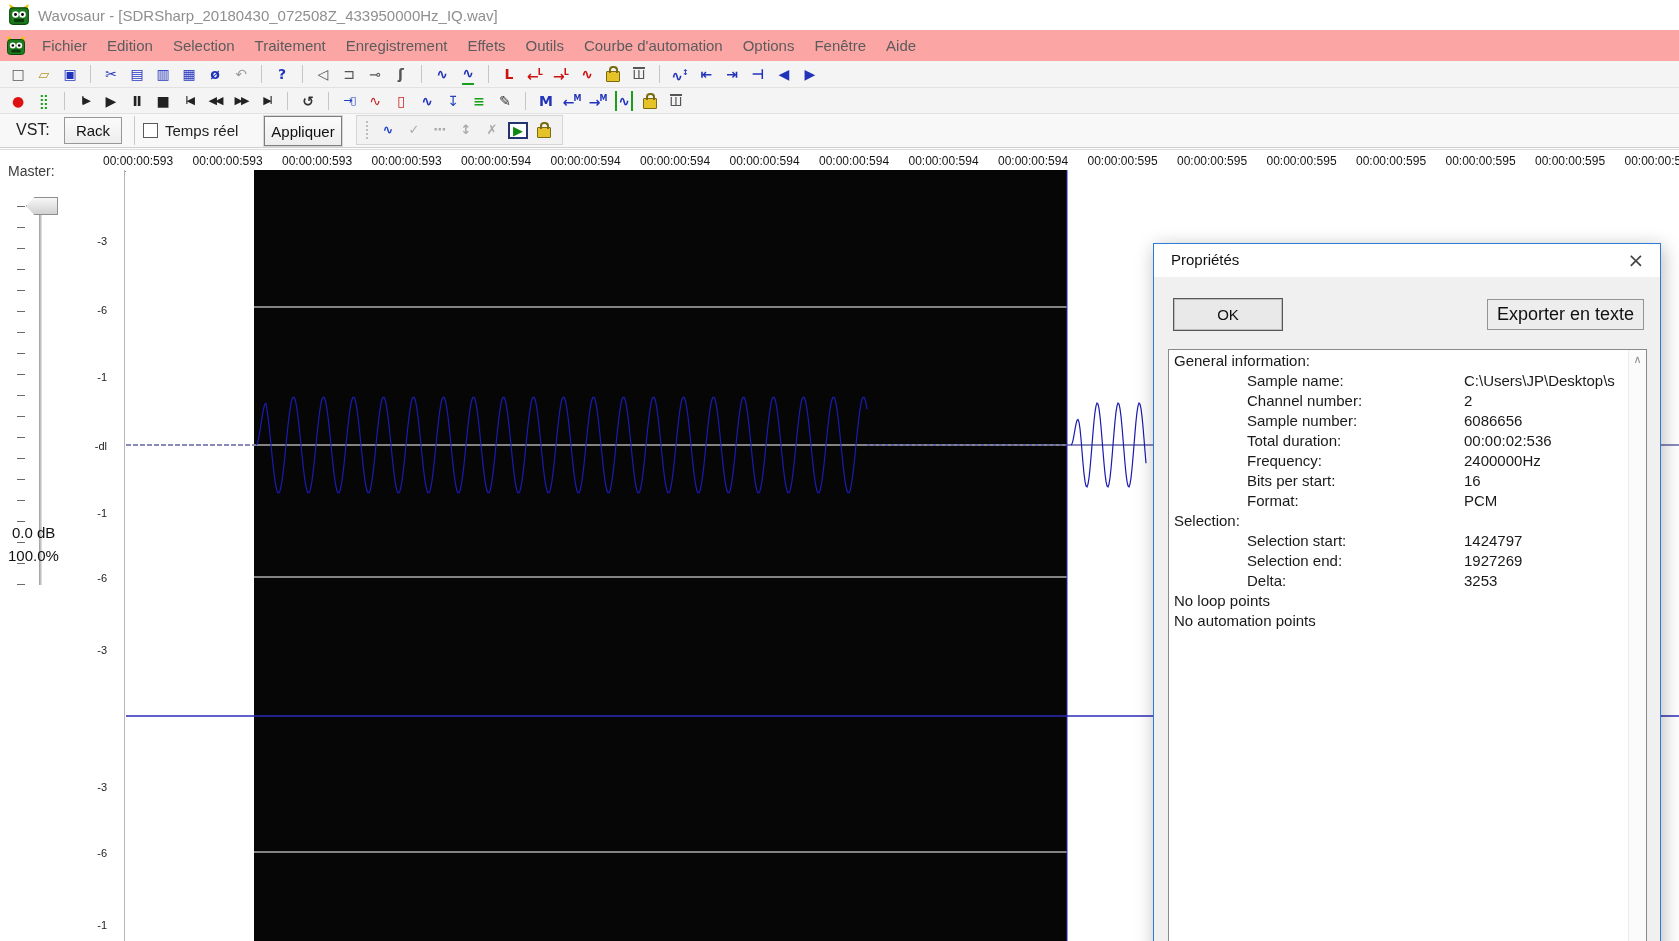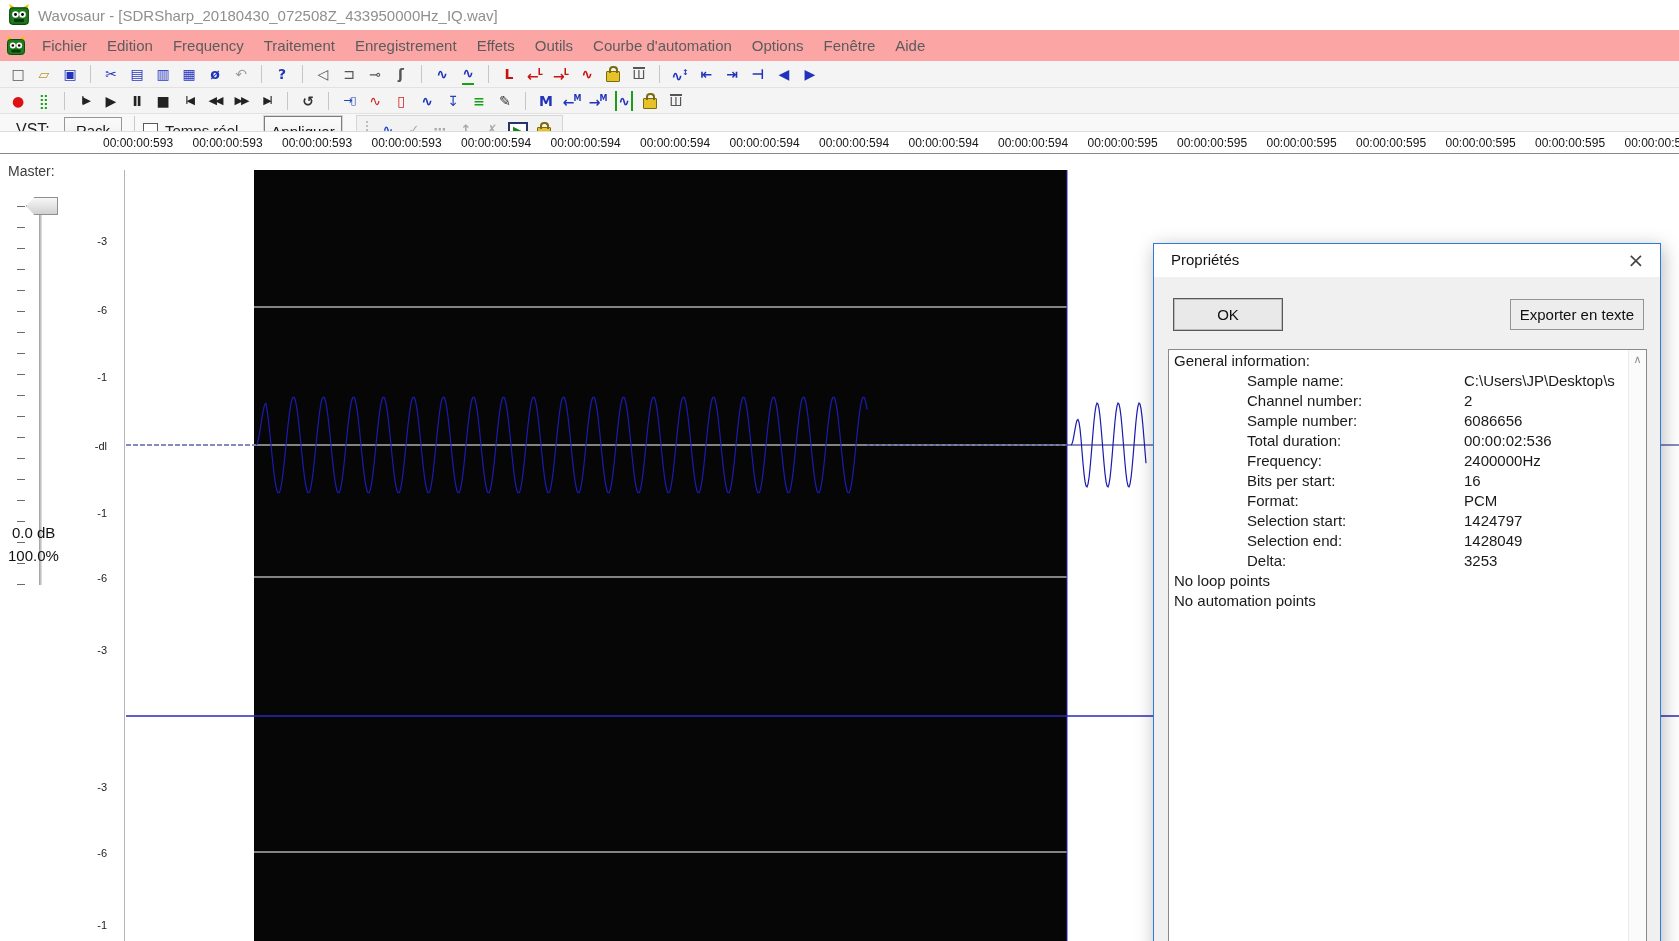--- a/index.html
+++ b/index.html
@@ -39,21 +39,21 @@
   .vst-check{position:absolute;left:143px;top:9px;width:15px;height:15px;background:#fff;border:1px solid #5a5a5a;box-sizing:border-box;}
   .vst-check-label{position:absolute;left:165px;top:8px;font-size:15px;color:#222;}
   .btn-apply{position:absolute;left:264px;top:2px;width:78px;height:30px;border:1px solid #7e7e7e;box-shadow:0 0 0 1px #d6d6d6;}
   .minibar{position:absolute;left:356px;top:1px;height:28px;display:inline-flex;align-items:center;gap:4px;padding:0 7px 0 9px;background:#f2f2f2;border:1px solid #d6d6d6;}
   .minibar::before{content:"";width:2px;height:18px;border-left:2px dotted #bdbdbd;margin-right:3px;}
   .minibar .tb-btn{width:20px;}
   .minibar .tb-glyph{font-size:13px;}
   .boxed .tb-glyph{border:2px solid #25336e;line-height:13px;padding:0 3px;background:#fff;}
 
   
-  .ruler{position:absolute;left:0;top:131px;width:100%;height:23px;background:#fff;border-top:1px solid #dcdcdc;border-bottom:1px solid #8a8a8a;box-sizing:border-box;}
+  .ruler{position:absolute;left:0;top:149px;width:100%;height:23px;background:#fff;border-top:1px solid #dcdcdc;border-bottom:1px solid #8a8a8a;box-sizing:border-box;}
   .ruler-label{position:absolute;top:4px;font-size:12px;color:#141414;white-space:nowrap;}
 
   
   .leftpanel{position:absolute;left:0;top:170px;width:125px;height:771px;background:#fff;border-right:1px solid #b5b5b5;box-sizing:border-box;}
   .master-label{position:absolute;left:8px;top:163px;font-size:14px;color:#3c3c3c;}
   .slider-track{position:absolute;left:39px;top:212px;width:3px;height:373px;background:linear-gradient(90deg,#9a9a9a,#e8e8e8);}
   .slider-handle{position:absolute;left:26px;top:197px;width:32px;height:18px;background:linear-gradient(#fafafa,#cfcfcf);clip-path:polygon(0 50%,26% 0,100% 0,100% 100%,26% 100%);box-shadow:inset 0 0 0 1px #8f8f8f;}
   .slider-tick{position:absolute;left:17px;width:8px;height:1px;background:#6a6a6a;}
   .master-db{position:absolute;left:12px;top:524px;font-size:15px;color:#111;}
   .master-pct{position:absolute;left:8px;top:547px;font-size:15px;color:#111;}
@@ -61,21 +61,21 @@
 
   
   .waveview{position:absolute;left:126px;top:170px;width:1553px;height:771px;background:#fff;}
 
   
   .dialog{position:absolute;left:1153px;top:243px;width:508px;height:756px;background:#f0f0f0;border:1px solid #2e7bd6;box-shadow:2px 4px 18px rgba(0,0,0,.28);z-index:10;box-sizing:border-box;}
   .dialog-titlebar{position:relative;height:33px;background:#fff;}
   .dialog-title{position:absolute;left:17px;top:7px;font-size:15px;color:#111;}
   .dialog-close{position:absolute;right:11px;top:2px;width:26px;height:28px;border:none;background:transparent;font-size:20px;color:#444;line-height:26px;text-align:center;padding:0;font-family:"DejaVu Sans",sans-serif;}
   .btn-ok{position:absolute;left:19px;top:54px;width:110px;height:33px;background:#e9e9e9;border:1px solid #585858;box-shadow:inset 0 0 0 1px #bdbdbd;font-size:15px;color:#111;}
-  .btn-export{position:absolute;right:16px;top:55px;height:31px;padding:0 9px;background:#ededed;border:1px solid #949494;font-size:15px;color:#111;}
+  .btn-export{position:absolute;right:16px;top:55px;height:31px;padding:0 9px;background:#ededed;border:1px solid #949494;font-size:18px;color:#111;}
   .listbox{position:absolute;left:14px;top:105px;width:479px;bottom:26px;background:#fff;border:1px solid #8a8a8a;box-sizing:border-box;overflow:hidden;}
   .list-rows{position:absolute;left:0;top:2px;right:17px;}
   .prop-row{position:relative;height:20px;font-size:15px;color:#1a1a1a;white-space:nowrap;}
   .prop-label{position:absolute;top:0;}
   .prop-label.ind0{left:5px;}
   .prop-label.ind1{left:78px;}
   .prop-value{position:absolute;left:295px;top:0;}
   .scrollbar{position:absolute;right:0;top:0;width:17px;height:100%;background:#fbfbfb;border-left:1px solid #ececec;}
   .scroll-arrow{position:absolute;left:0;width:17px;height:17px;font-size:11px;color:#8f8f8f;text-align:center;line-height:17px;font-family:"DejaVu Sans",sans-serif;}
   .scroll-up{top:1px;} .scroll-down{bottom:1px;}
@@ -106,21 +106,21 @@
       <rect x="1.5" y="3.5" width="17" height="15" rx="3" fill="#1d7a1d" stroke="#0c4a0c"></rect>
       <circle cx="6.8" cy="9.5" r="3" fill="#fff"></circle>
         <circle cx="13.2" cy="9.5" r="3" fill="#fff"></circle>
       <circle cx="6.8" cy="9.5" r="1.3" fill="#000"></circle>
         <circle cx="13.2" cy="9.5" r="1.3" fill="#000"></circle>
       <rect x="5.5" y="13.5" width="9" height="3" fill="#0a3a0a"></rect>
     </svg>
     <div class="menu-items">
         <span class="menu-item">Fichier</span>
         <span class="menu-item">Edition</span>
-        <span class="menu-item">Frequency</span>
+        <span class="menu-item">Selection</span>
         <span class="menu-item">Traitement</span>
         <span class="menu-item">Enregistrement</span>
         <span class="menu-item">Effets</span>
         <span class="menu-item">Outils</span>
         <span class="menu-item">Courbe d'automation</span>
         <span class="menu-item">Options</span>
         <span class="menu-item">Fenêtre</span>
         <span class="menu-item">Aide</span>
       </div>
   </div>
@@ -440,26 +440,29 @@
           </div>
           <div class="prop-row">
             <span class="prop-label ind1">Bits per start:</span>
             <span class="prop-value">16</span>
           </div>
           <div class="prop-row">
             <span class="prop-label ind1">Format:</span>
             <span class="prop-value">PCM</span>
           </div>
           <div class="prop-row">
+            <span class="prop-label ind0">Selection:</span>
+          </div>
+          <div class="prop-row">
             <span class="prop-label ind1">Selection start:</span>
             <span class="prop-value">1424797</span>
           </div>
           <div class="prop-row">
             <span class="prop-label ind1">Selection end:</span>
-            <span class="prop-value">1428049</span>
+            <span class="prop-value">1927269</span>
           </div>
           <div class="prop-row">
             <span class="prop-label ind1">Delta:</span>
             <span class="prop-value">3253</span>
           </div>
           <div class="prop-row">
             <span class="prop-label ind0">No loop points</span>
           </div>
           <div class="prop-row">
             <span class="prop-label ind0">No automation points</span>

